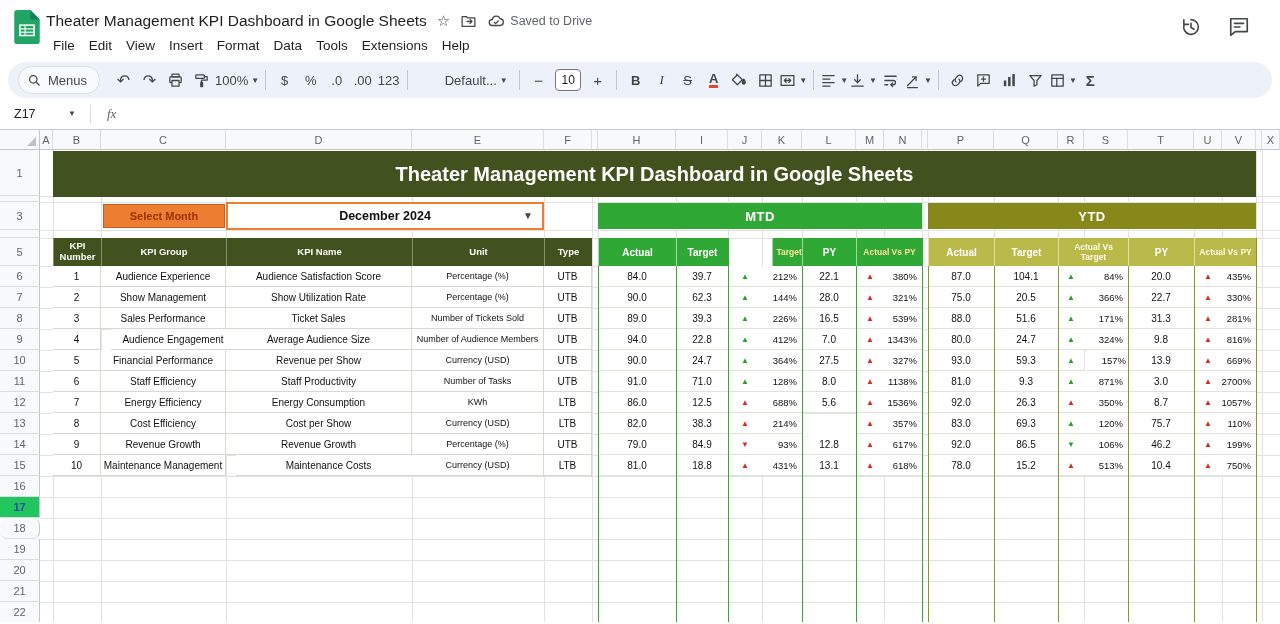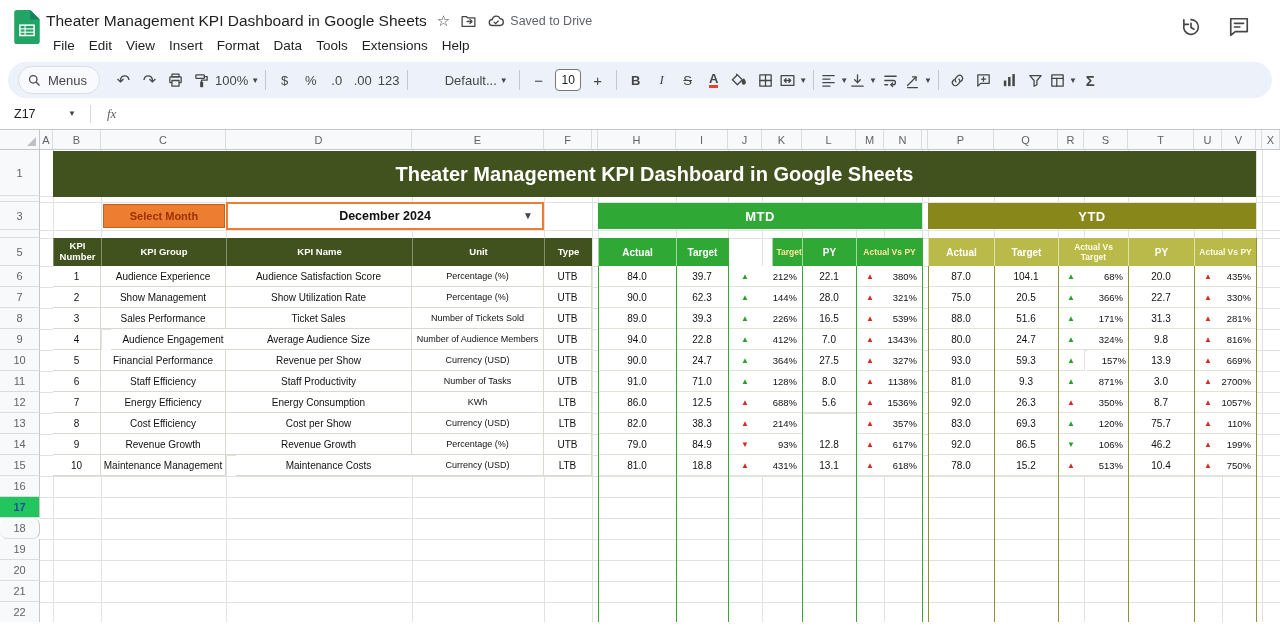--- a/index.html
+++ b/index.html
@@ -359,21 +359,21 @@
       <div class="abs dt c" style="left: 598px; top: 136px; width: 78px; height: 21px;">84.0</div>
       <div class="abs dt c" style="left: 676px; top: 136px; width: 52px; height: 21px;">39.7</div>
       <div class="abs tri green" style="left: 728px; top: 136px; width: 34px; height: 21px;">▲</div>
       <div class="abs dt r" style="left: 762px; top: 136px; width: 40px; height: 21px;">212%</div>
       <div class="abs dt c" style="left: 802px; top: 136px; width: 54px; height: 21px;">22.1</div>
       <div class="abs tri red" style="left: 856px; top: 136px; width: 28px; height: 21px;">▲</div>
       <div class="abs dt r" style="left: 884px; top: 136px; width: 38px; height: 21px;">380%</div>
       <div class="abs dt c" style="left: 928px; top: 136px; width: 66px; height: 21px;">87.0</div>
       <div class="abs dt c" style="left: 994px; top: 136px; width: 64px; height: 21px;">104.1</div>
       <div class="abs tri green" style="left: 1058px; top: 136px; width: 26px; height: 21px;">▲</div>
-      <div class="abs dt r" style="left: 1084px; top: 136px; width: 44px; height: 21px;">68%</div>
+      <div class="abs dt r" style="left: 1084px; top: 136px; width: 44px; height: 21px;">84%</div>
       <div class="abs dt c" style="left: 1128px; top: 136px; width: 66px; height: 21px;">20.0</div>
       <div class="abs tri red" style="left: 1194px; top: 136px; width: 28px; height: 21px;">▲</div>
       <div class="abs dt r" style="left: 1222px; top: 136px; width: 34px; height: 21px;">435%</div>
       <div class="abs lt" style="left: 53px; top: 157px; width: 48px; height: 21px;">2</div>
       <div class="abs lt" style="left: 101px; top: 157px; width: 125px; height: 21px;">Show Management</div>
       <div class="abs lt" style="left: 226px; top: 157px; width: 186px; height: 21px;">Show Utilization Rate</div>
       <div class="abs lt sm" style="left: 412px; top: 157px; width: 132px; height: 21px;">Percentage (%)</div>
       <div class="abs lt" style="left: 544px; top: 157px; width: 48px; height: 21px;">UTB</div>
       <div class="abs dt c" style="left: 598px; top: 157px; width: 78px; height: 21px;">90.0</div>
       <div class="abs dt c" style="left: 676px; top: 157px; width: 52px; height: 21px;">62.3</div>

